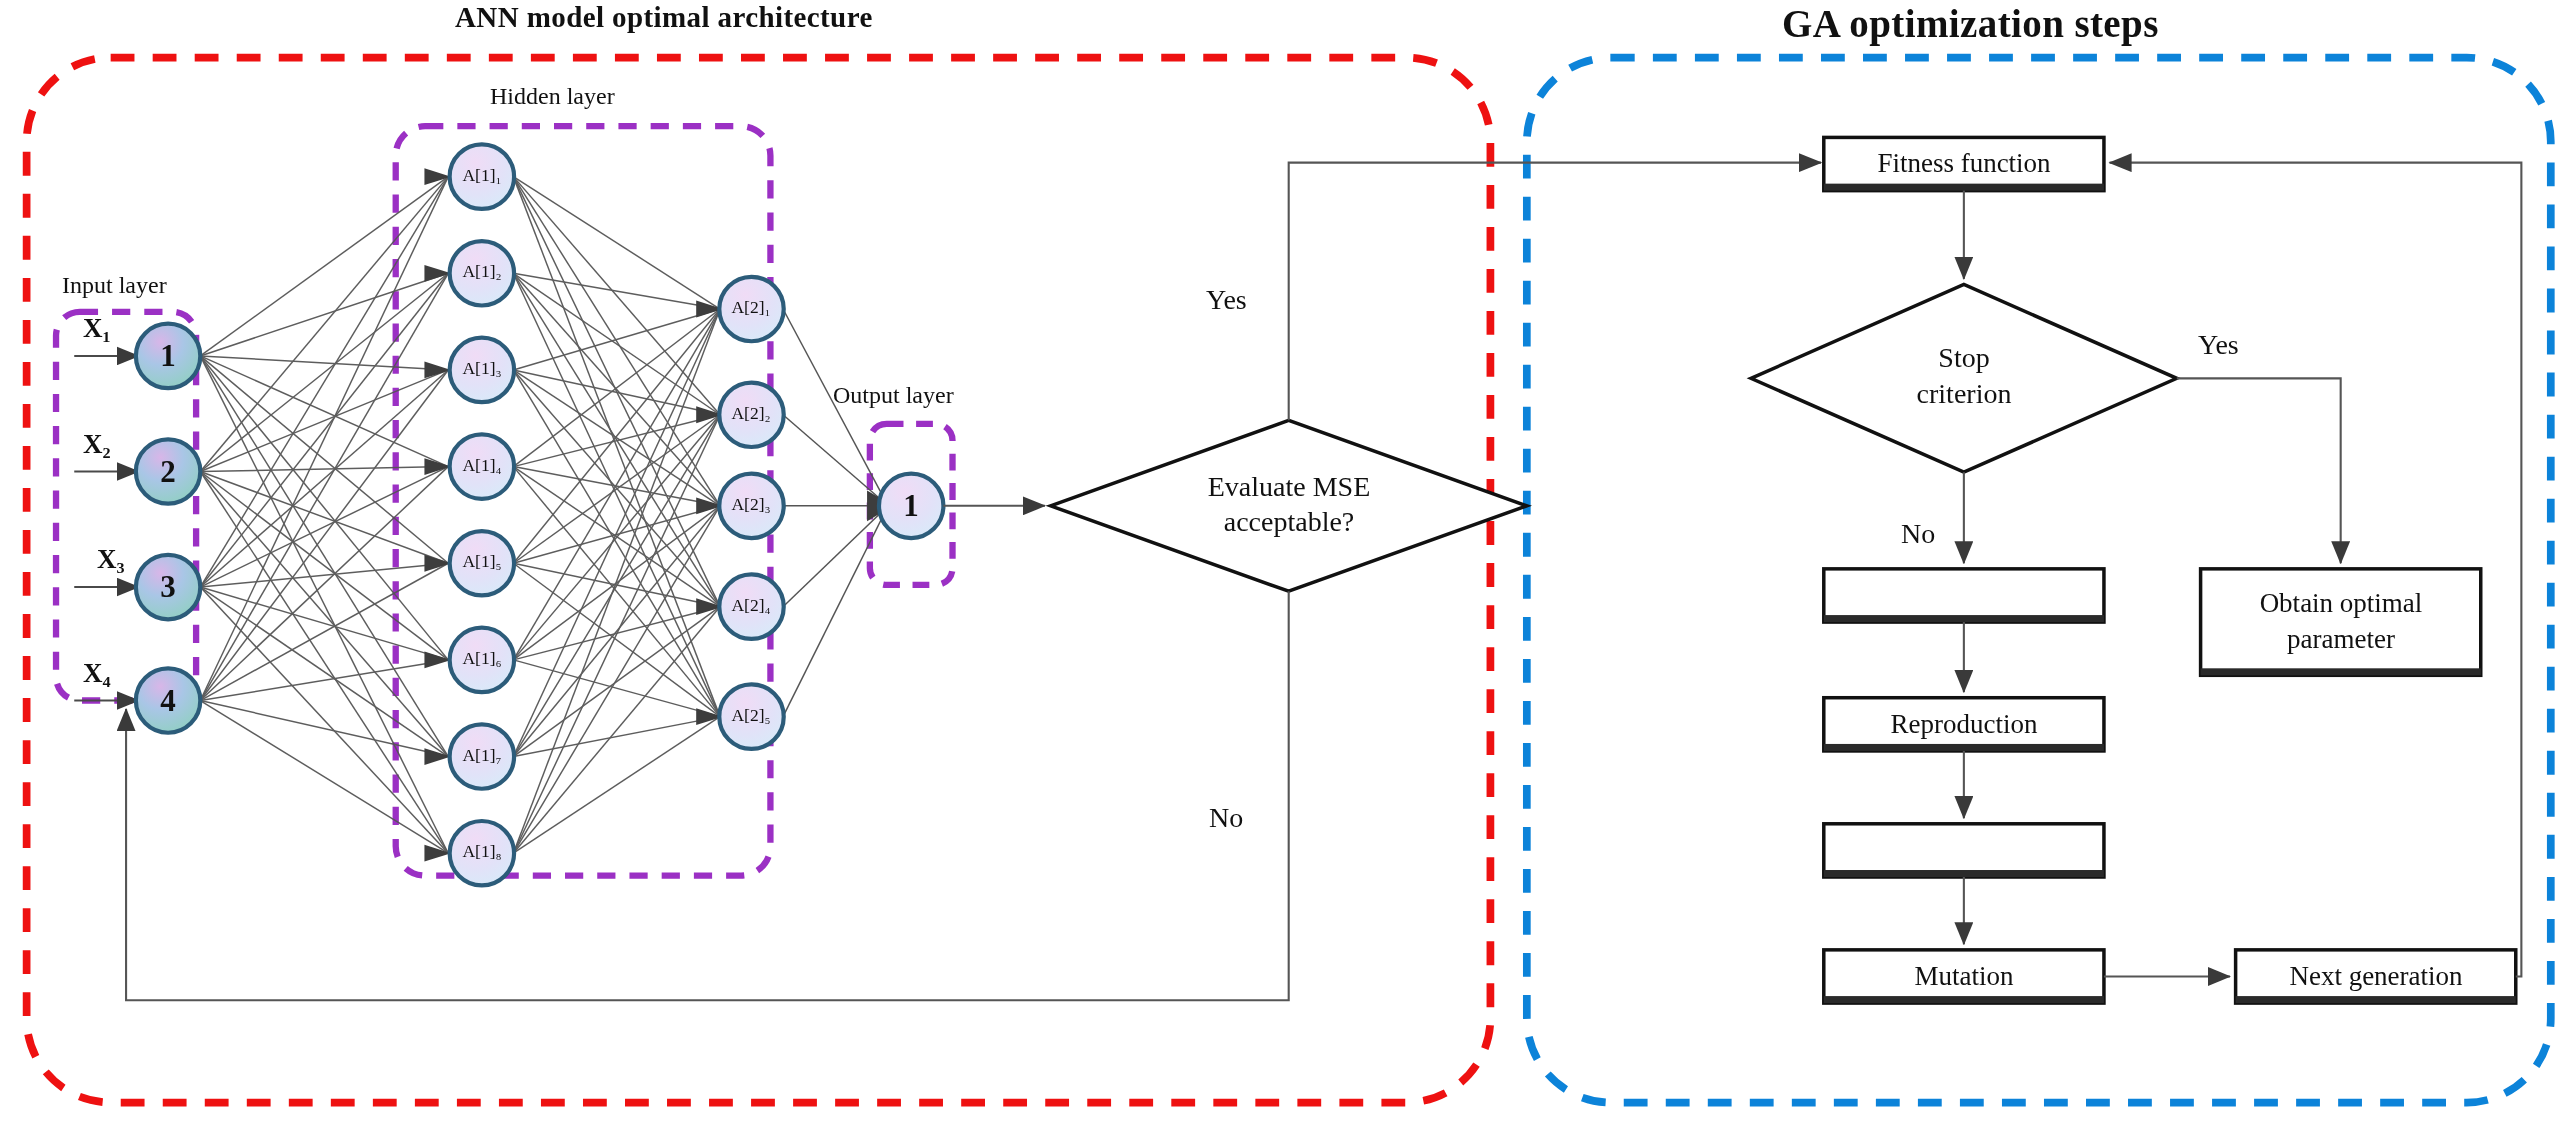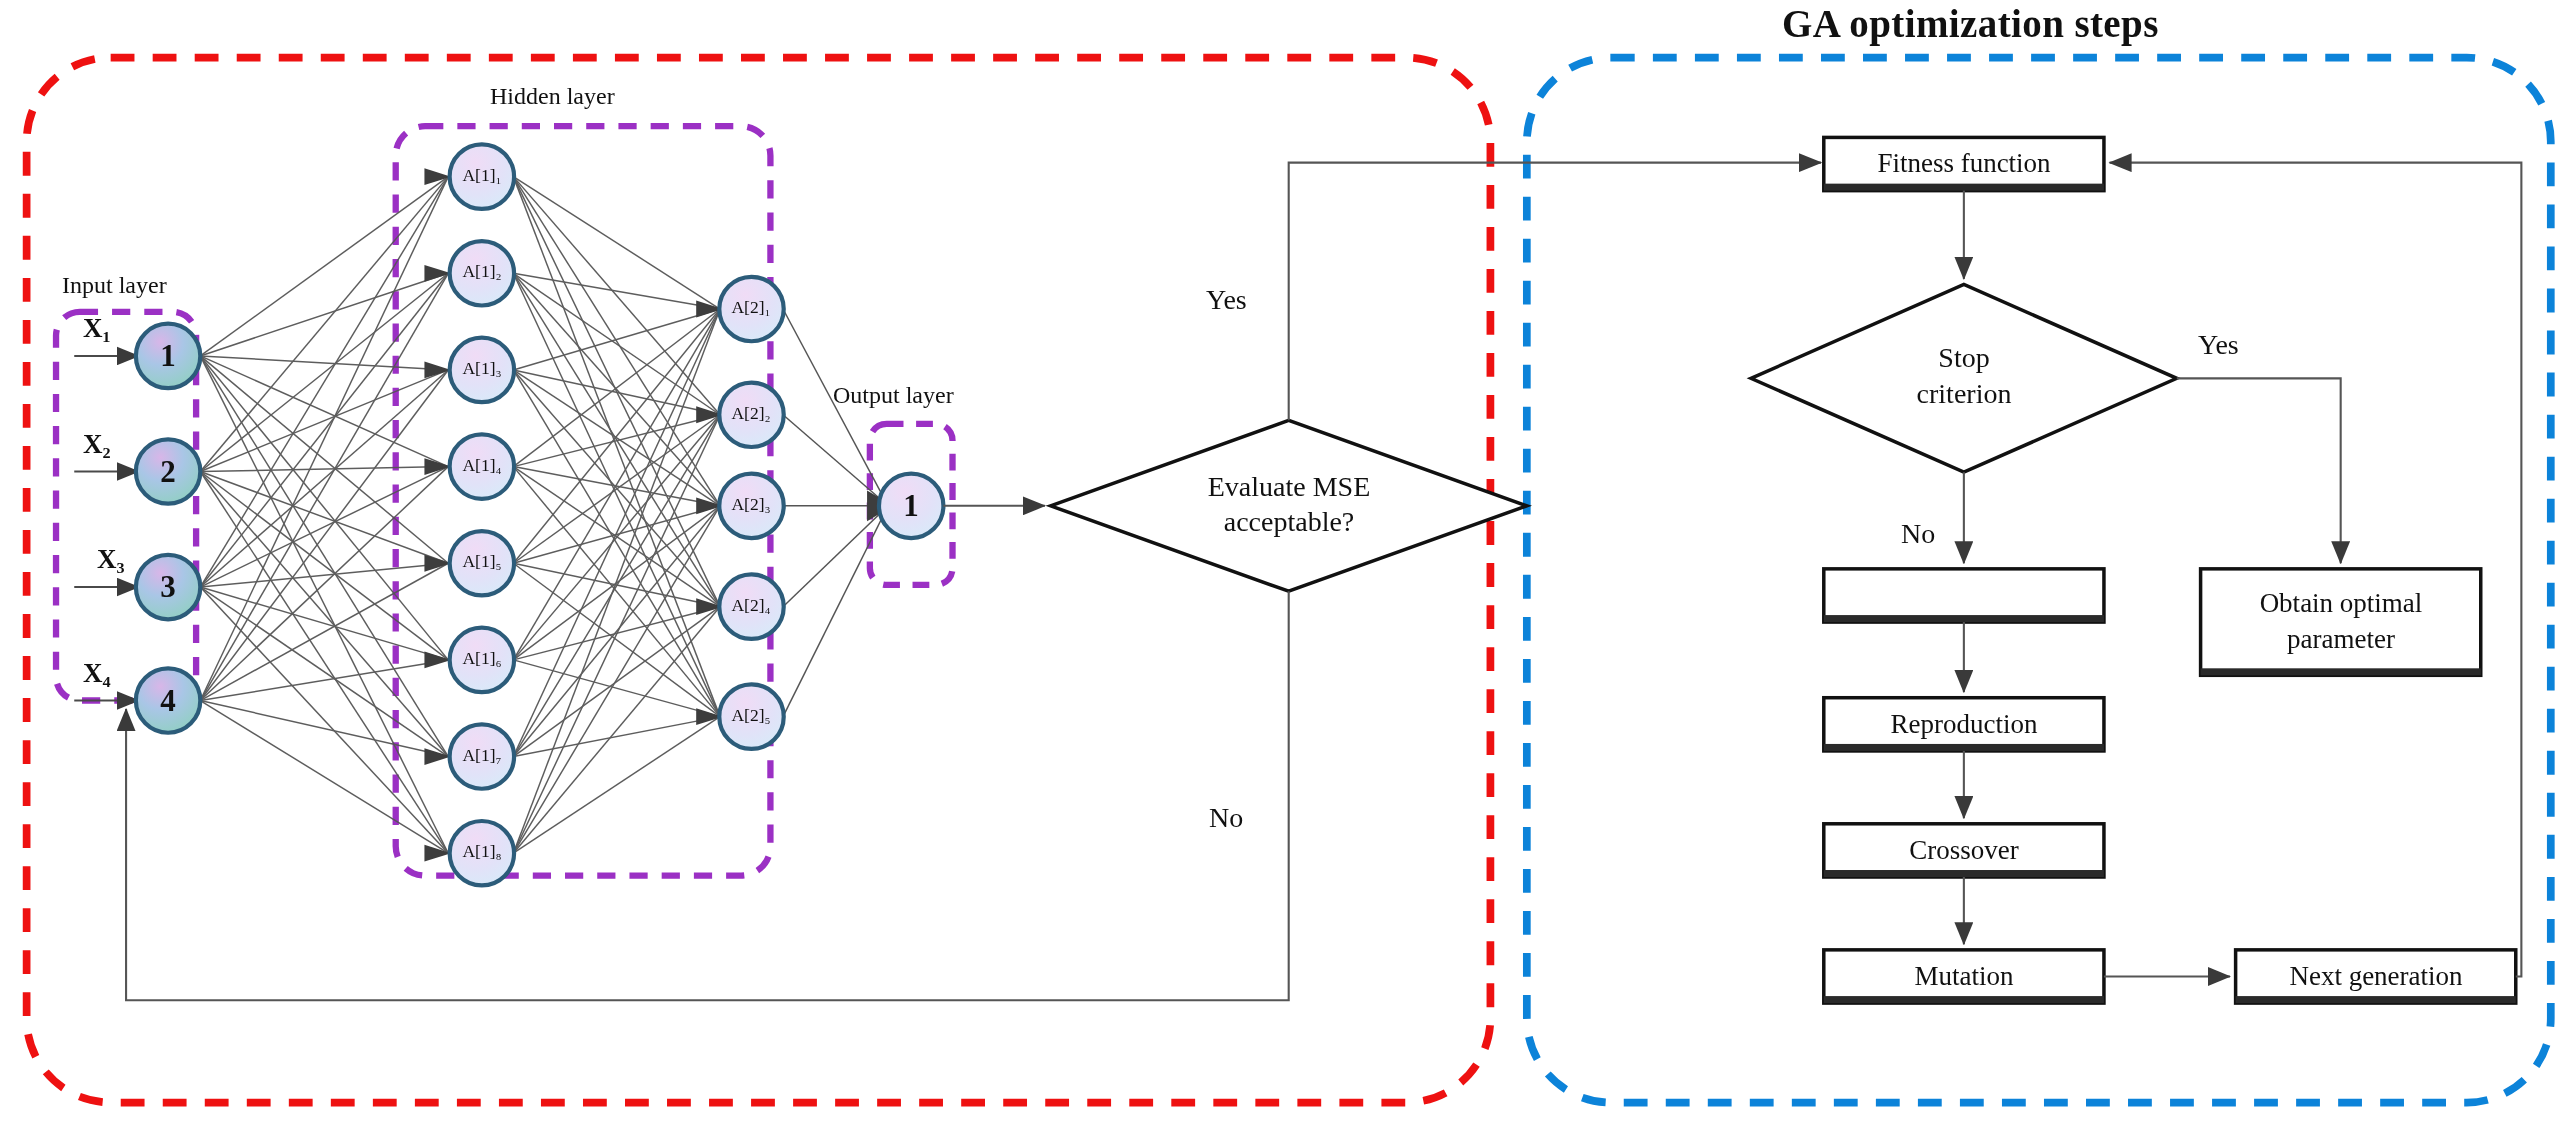--- a/index.html
+++ b/index.html
@@ -256,20 +256,21 @@
       <line x1="2804" y1="1252" x2="2804" y2="1348" marker-end="url(#ah)"></line>
 
       <line x1="3004" y1="1394" x2="3184" y2="1394" marker-end="url(#ah)"></line>
 
       <path d="M3592,1394 L3600,1394 L3600,232 L3012,232" marker-end="url(#ah)"></path>
 
       <path d="M3108,540 L3342,540 L3342,804" marker-end="url(#ah)"></path>
     </g>
   </svg>
 
+  <div class="ttl" style="left:455px;top:1.4px;font-size:29px;letter-spacing:0.4px;">ANN model optimal architecture</div>
   <div class="ttl" style="left:1782px;top:1.4px;font-size:39px;letter-spacing:0.4px;">GA optimization steps</div>
 
   <div class="lbl" style="left:62px;top:272px;font-size:24px;">Input layer</div>
   <div class="lbl" style="left:490px;top:83px;font-size:24px;">Hidden layer</div>
   <div class="lbl" style="left:833px;top:382px;font-size:24px;">Output layer</div>
 
   <div class="lbl" style="left:83px;top:313px;font-size:27px;font-weight:bold;">X₁</div>
   <div class="lbl" style="left:83px;top:429px;font-size:27px;font-weight:bold;">X₂</div>
   <div class="lbl" style="left:83px;top:544px;font-size:27px;font-weight:bold;margin-left:14px;">X₃</div>
   <div class="lbl" style="left:83px;top:658px;font-size:27px;font-weight:bold;">X₄</div>
@@ -297,21 +298,20 @@
   <div class="node-lbl" style="left:883px;top:488px;width:56px;font-size:31px;font-weight:bold;">1</div>
 
   <div class="box-lbl" style="left:1149px;top:471px;width:280px;height:31px;font-size:28px;">Evaluate MSE</div>
   <div class="box-lbl" style="left:1149px;top:506px;width:280px;height:31px;font-size:28px;">acceptable?</div>
 
   <div class="lbl" style="left:1206px;top:284px;font-size:28px;">Yes</div>
   <div class="lbl" style="left:1209px;top:802px;font-size:28px;">No</div>
 
   <div class="box-lbl" style="left:1824px;top:137px;width:280px;height:53px;font-size:27px;">Fitness function</div>
   <div class="box-lbl" style="left:1824px;top:698px;width:280px;height:53px;font-size:27px;">Reproduction</div>
-  <div class="box-lbl" style="left:1824px;top:824px;width:280px;height:53px;font-size:27px;">Crossover</div>
   <div class="box-lbl" style="left:1824px;top:950px;width:280px;height:53px;font-size:27px;">Mutation</div>
   <div class="box-lbl" style="left:2236px;top:950px;width:280px;height:53px;font-size:27px;">Next generation</div>
   <div class="box-lbl" style="left:2201px;top:586px;width:280px;height:34px;font-size:27px;">Obtain optimal</div>
   <div class="box-lbl" style="left:2201px;top:622px;width:280px;height:34px;font-size:27px;">parameter</div>
 
   <div class="box-lbl" style="left:1824px;top:342px;width:280px;height:32px;font-size:28px;">Stop</div>
   <div class="box-lbl" style="left:1824px;top:378px;width:280px;height:32px;font-size:28px;">criterion</div>
 
   <div class="lbl" style="left:2198px;top:329px;font-size:28px;">Yes</div>
   <div class="lbl" style="left:1901px;top:518px;font-size:28px;">No</div>

